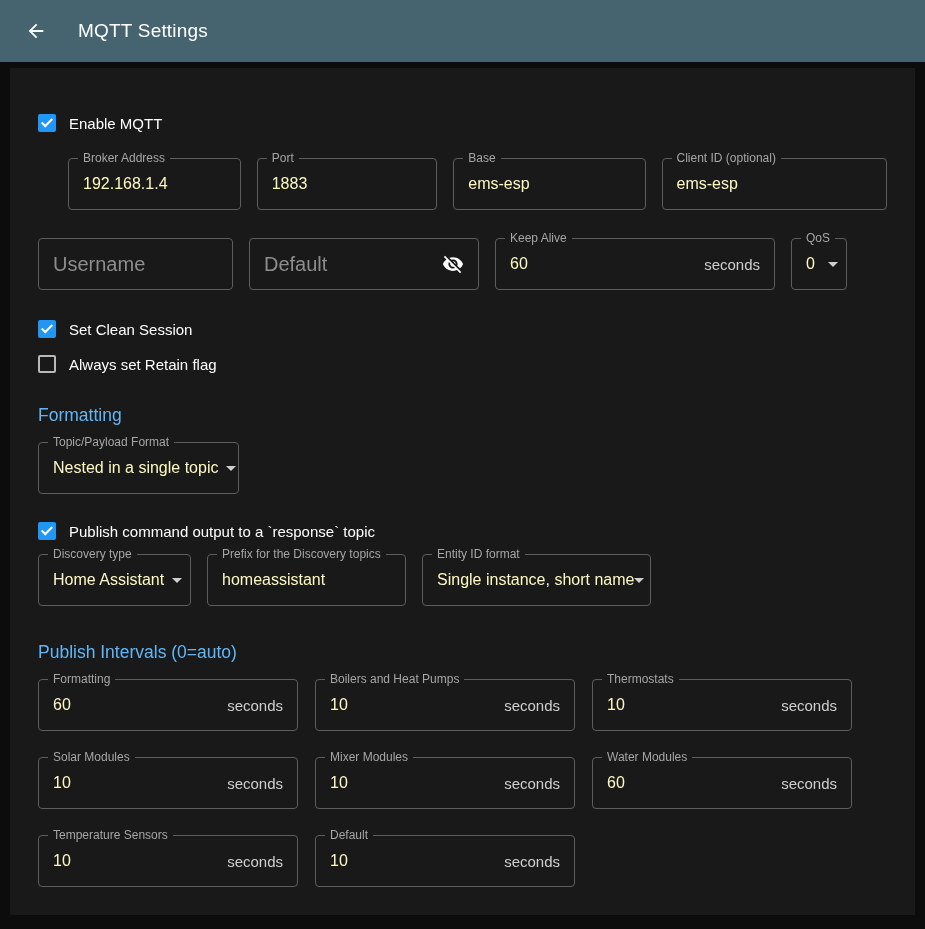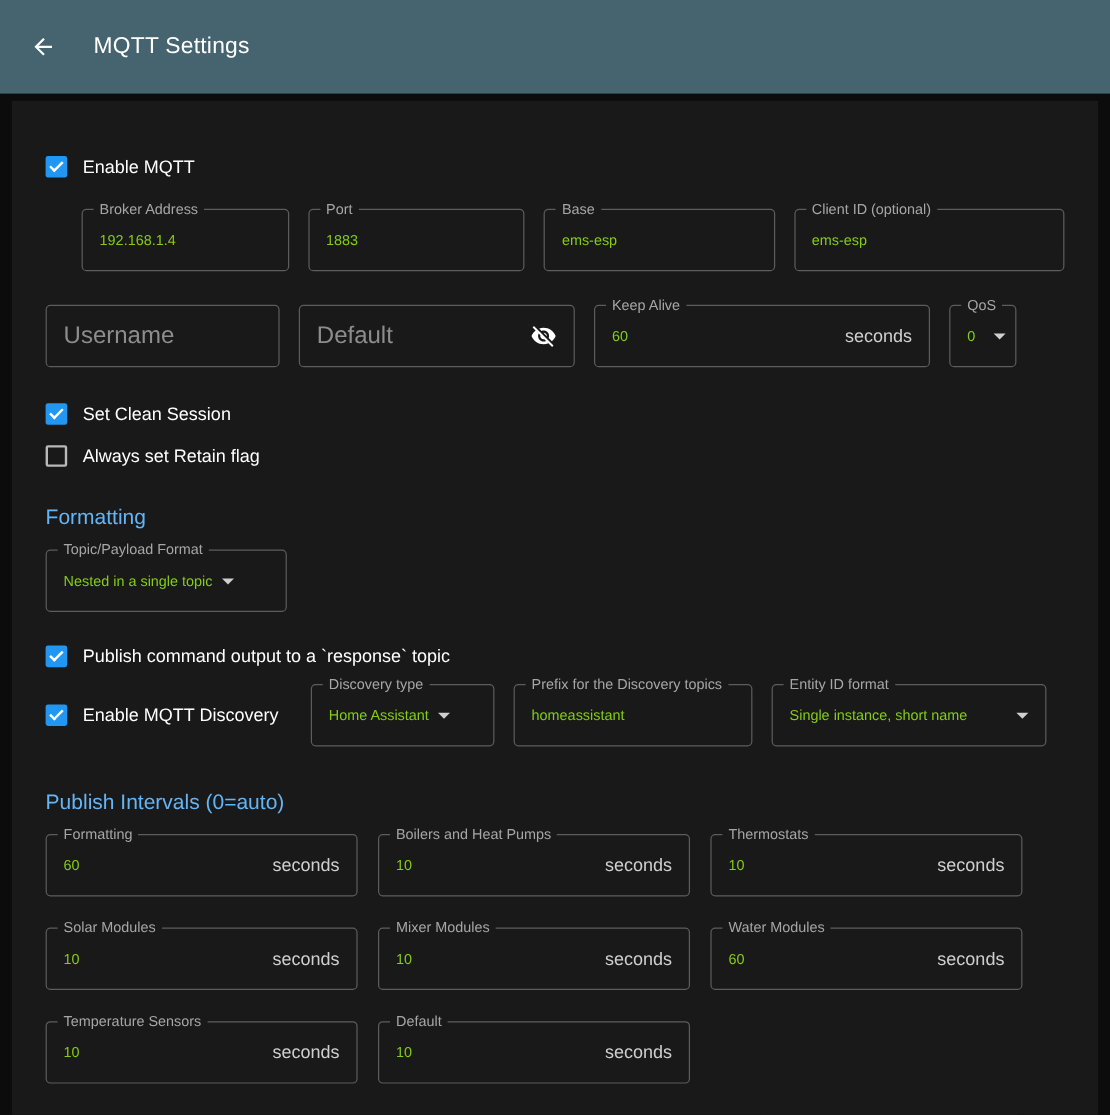--- a/index.html
+++ b/index.html
@@ -12,21 +12,21 @@
   html,body{margin:0;padding:0;}
   body{
     width:925px;height:929px;
     background:#0c0c0c;
     font-family:"Liberation Sans", sans-serif;
     color:#fff;
     overflow:hidden;
   }
   
   .appbar{
-    height:78px;
+    height:62px;
     background:var(--appbar);
     display:flex;align-items:center;
     padding:0 18px;gap:24px;
   }
   .icon-btn{
     width:36px;height:36px;border-radius:50%;
     display:flex;align-items:center;justify-content:center;
     cursor:pointer;flex:0 0 auto;
   }
   .appbar-title{font-size:19px;font-weight:400;letter-spacing:.2px;}
@@ -57,21 +57,21 @@
     position:relative;height:52px;
     border:1px solid #5d5d5d;border-radius:4px;
     display:flex;align-items:center;
     padding:0 14px;background:transparent;cursor:text;
   }
   .tf-label{
     position:absolute;top:-7px;left:9px;
     background:var(--panel);padding:0 5px;
     font-size:12px;color:#a6a6a6;white-space:nowrap;line-height:13px;
   }
-  .tf-value{font-size:12px;color:#84cc16;white-space:nowrap;text-align:right;}
+  .tf-value{font-size:16px;color:#fef9c3;white-space:nowrap;text-align:right;}
   .tf-placeholder{font-size:20px;color:#8d8d8d;}
   .tf-suffix{margin-left:auto;font-size:15px;color:#cfcfcf;}
   .tf .trailing{margin-left:auto;display:flex;align-items:center;}
   .caret{
     margin-left:auto;width:0;height:0;flex:0 0 auto;
     border-left:5px solid transparent;border-right:5px solid transparent;
     border-top:5px solid #cfcfcf;
   }
   .caret.tight{margin-left:8px;}
   .select{cursor:pointer;}
@@ -186,24 +186,20 @@
       <span class="caret tight"></span>
     </div>
   </div>
 
   <div class="cb-row mt-pub">
     <span class="cb checked"></span>
     <span class="cb-label">Publish command output to a `response` topic</span>
   </div>
 
   <div class="disc-row mt-disc">
-    <div class="cb-row disc-cb">
-      <span class="cb checked"></span>
-      <span class="cb-label">Enable MQTT Discovery</span>
-    </div>
     <div class="tf select w153">
       <span class="tf-label">Discovery type</span>
       <span class="tf-value">Home Assistant</span>
       <span class="caret tight"></span>
     </div>
     <div class="tf w199">
       <span class="tf-label">Prefix for the Discovery topics</span>
       <span class="tf-value">homeassistant</span>
     </div>
     <div class="tf select w229">

